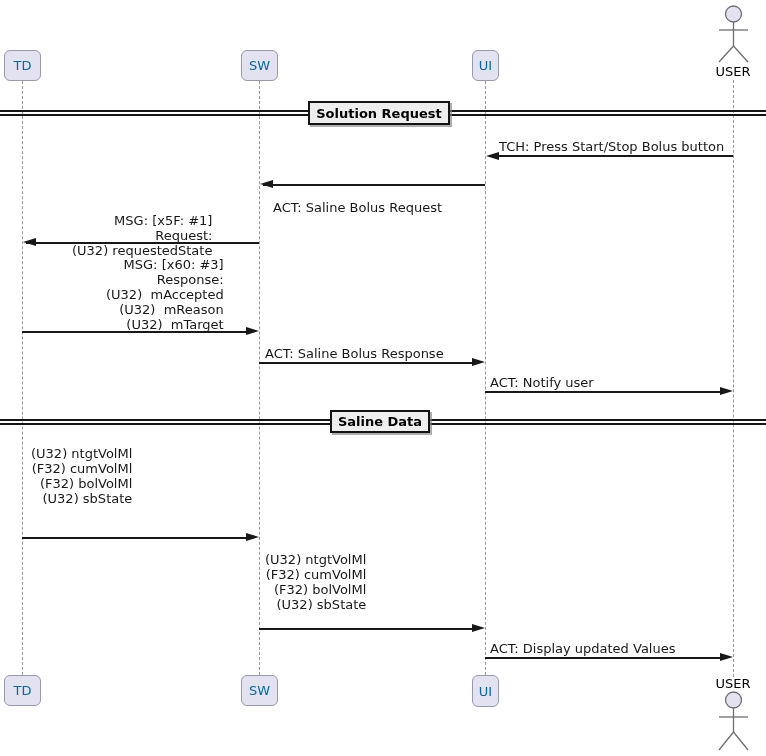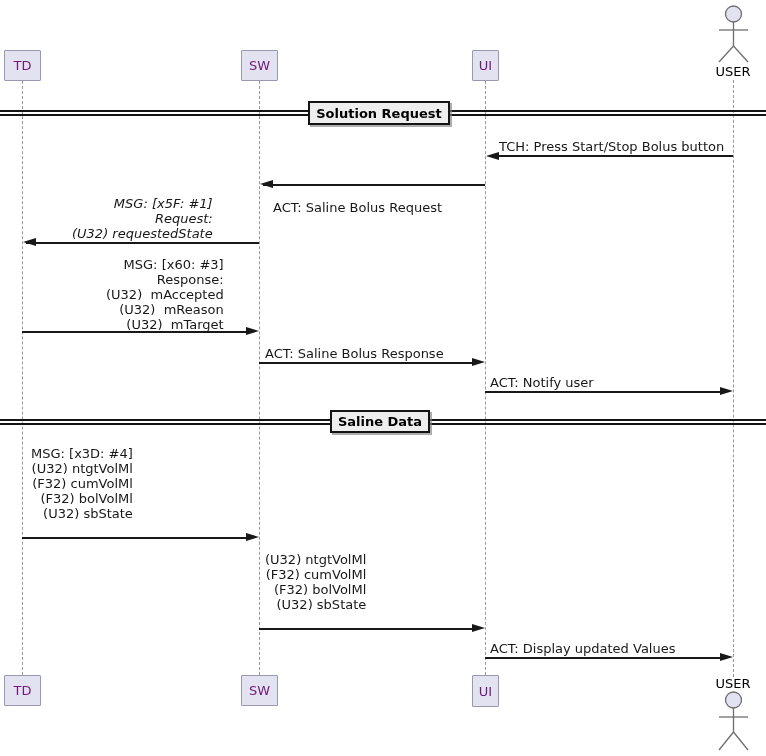--- a/index.html
+++ b/index.html
@@ -4,22 +4,22 @@
 <style>
   html,body{margin:0;padding:0;background:#fff;}
   .canvas{
     position:relative;width:766px;height:756px;background:#ffffff;
     font-family:"DejaVu Sans","Liberation Sans",sans-serif;
     font-size:13px;color:#181818;overflow:hidden;
   }
   .lifeline{position:absolute;width:0;border-left:1px dashed #999;z-index:1;}
   .pbox{
     position:absolute;box-sizing:border-box;background:#E2E2F0;border:1px solid #9898b0;
-    border-radius:1px;display:flex;align-items:center;justify-content:center;
-    z-index:5;color:#701a75;
+    border-radius:6px;display:flex;align-items:center;justify-content:center;
+    z-index:5;color:#0369a1;
   }
   .divider-line{position:absolute;left:0;width:766px;height:1.5px;background:#141414;z-index:2;}
   .divider-box{
     position:absolute;box-sizing:border-box;background:#EEEEEE;border:2px solid #141414;
     box-shadow:2px 2px 0 rgba(130,130,130,.65);
     display:flex;align-items:center;justify-content:center;
     font-weight:bold;z-index:6;color:#000;
   }
   .msg-text{position:absolute;z-index:4;}
   .line{white-space:pre;line-height:15px;height:15px;text-align:right;}
@@ -74,21 +74,21 @@
   </div>
   <div class="arrow-line" style="left:489px;top:155px;width:244px;"></div>
   <div class="head head-left" style="left:486px;top:152px;"></div>
 
   <div class="msg-text" style="left:273px;top:168px;margin-top:32px;">
     <div class="line">ACT: Saline Bolus Request</div>
   </div>
   <div class="arrow-line" style="left:263px;top:184px;width:222px;"></div>
   <div class="head head-left" style="left:260px;top:180px;"></div>
 
-  <div class="msg-text" style="left:37px;top:196px;font-style:italic;">
+  <div class="msg-text" style="left:37px;top:213px;">
     <div class="line">MSG: [x5F: #1]</div>
     <div class="line ind35">Request:</div>
     <div class="line ind35">(U32) requestedState</div>
   </div>
   <div class="arrow-line" style="left:26px;top:242px;width:233px;"></div>
   <div class="head head-left" style="left:23px;top:238px;"></div>
 
   <div class="msg-text" style="left:31px;top:257px;margin-left:44px;">
     <div class="line">MSG: [x60: #3]</div>
     <div class="line ind31">Response:</div>
@@ -111,21 +111,20 @@
   <div class="arrow-line" style="left:485px;top:391px;width:236px;"></div>
   <div class="head head-right" style="left:720px;top:387px;"></div>
 
   <div class="divider-line" style="top:419px;"></div>
   <div class="divider-line" style="top:423px;"></div>
   <div class="divider-box" style="left:330px;top:410px;width:100px;height:23px;">
     <span>Saline Data</span>
   </div>
 
   <div class="msg-text" style="left:31px;top:446px;">
-    <div class="line">MSG: [x3D: #4]</div>
     <div class="line">(U32) ntgtVolMl</div>
     <div class="line">(F32) cumVolMl</div>
     <div class="line">(F32) bolVolMl</div>
     <div class="line">(U32) sbState</div>
   </div>
   <div class="arrow-line" style="left:22px;top:537px;width:225px;"></div>
   <div class="head head-right" style="left:246px;top:533px;"></div>
 
   <div class="msg-text" style="left:265px;top:552px;">
     <div class="line">(U32) ntgtVolMl</div>

